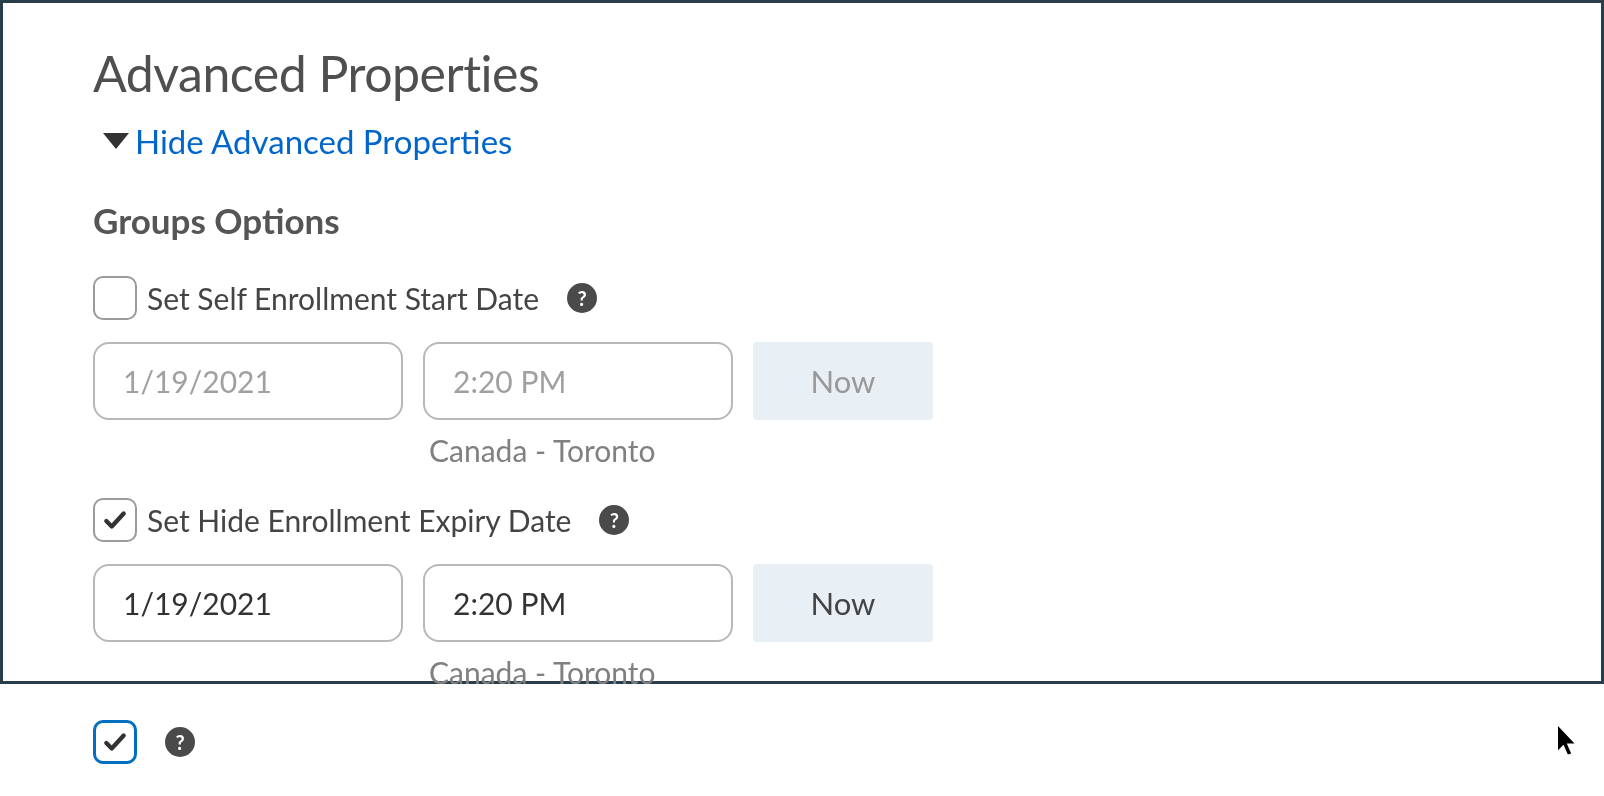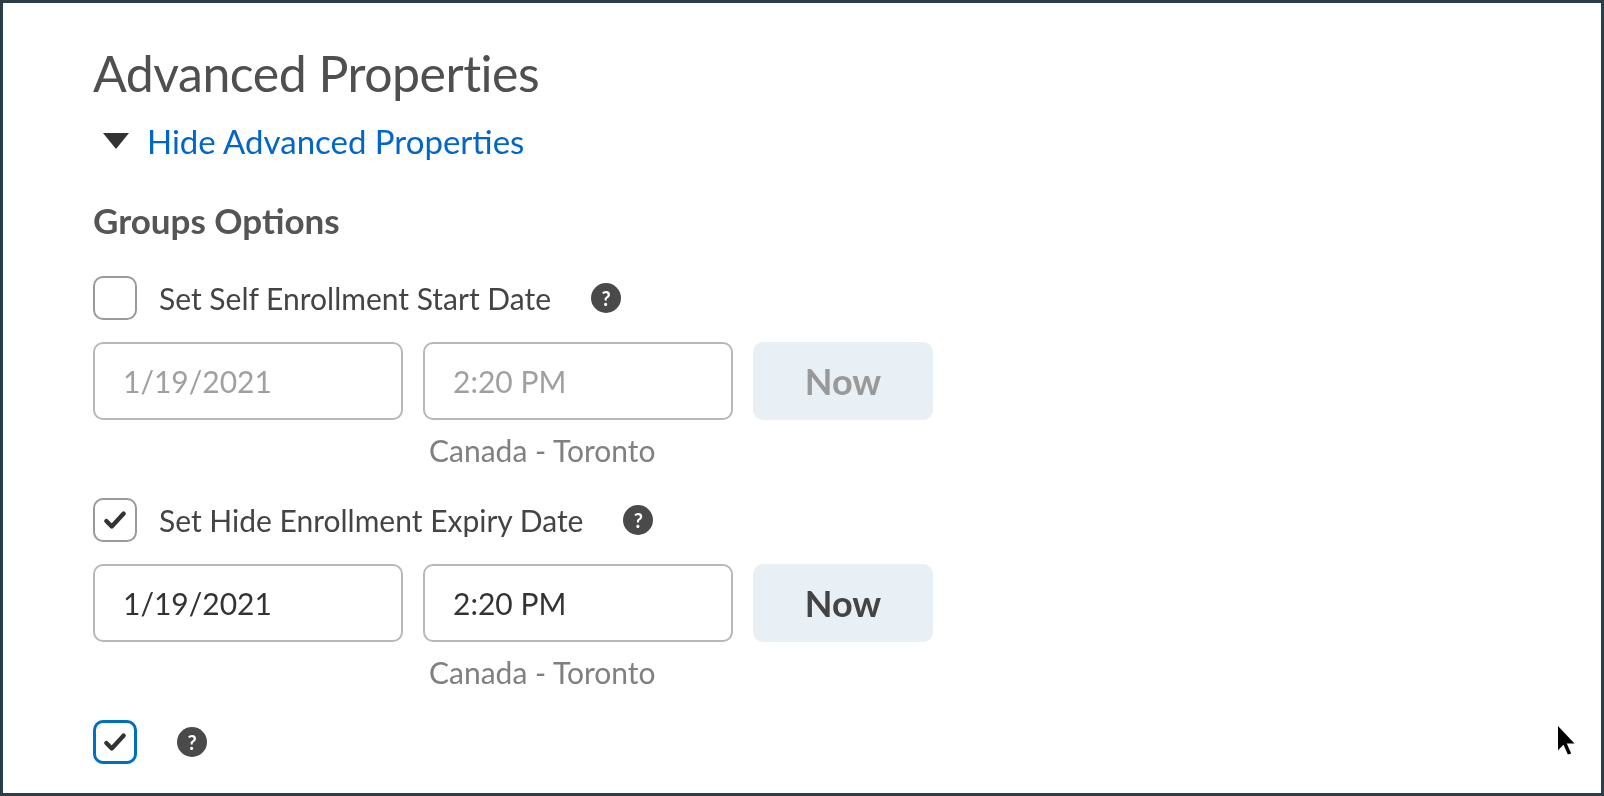--- a/index.html
+++ b/index.html
@@ -13,36 +13,36 @@
       background: #fff;
       padding: 0;
       width: 1604px;
       height: 796px;
       position: relative;
     }
     
     .outer-frame {
       border: 3px solid #2a3d4a;
       width: 1604px;
-      height: 796px;
+      height: 684px;
       padding: 40px 90px;
     }
     
     .page-title {
       font-size: 50px;
       font-weight: 400;
       color: #4f4f4f;
       margin-bottom: 18px;
       letter-spacing: -0.5px;
     }
     
     .toggle-row {
       display: flex;
       align-items: center;
-      gap: 18px;
+      gap: 6px;
       margin-bottom: 38px;
       margin-left: 10px;
     }
     
     .caret-down {
       width: 0;
       height: 0;
       border-left: 13px solid transparent;
       border-right: 13px solid transparent;
       border-top: 16px solid #333;
@@ -58,21 +58,21 @@
     .section-label {
       font-size: 35px;
       font-weight: 700;
       color: #555;
       margin-bottom: 35px;
     }
     
     .checkbox-row {
       display: flex;
       align-items: center;
-      gap: 22px;
+      gap: 10px;
       margin-bottom: 22px;
     }
     
     .checkbox {
       width: 44px;
       height: 44px;
       border: 2px solid #9a9a9a;
       border-radius: 10px;
       background: #fff;
       display: flex;
@@ -126,21 +126,21 @@
     }
     
     .col-stack {
       display: flex;
       flex-direction: column;
     }
     
     .date-input, .time-input {
       height: 78px;
       border: 2px solid #b8b8b8;
-      border-radius: 10px;
+      border-radius: 16px;
       font-size: 30px;
       padding: 0 28px;
       background: #fff;
       color: #333;
       font-family: inherit;
     }
     
     .date-input {
       width: 310px;
     }
@@ -151,23 +151,23 @@
     
     .date-input.disabled, .time-input.disabled {
       color: #a0a0a0;
     }
     
     .now-button {
       width: 180px;
       height: 78px;
       background: #e8f0f5;
       border: none;
-      border-radius: 10px;
-      font-size: 36px;
-      font-weight: 700;
+      border-radius: 4px;
+      font-size: 31px;
+      font-weight: 400;
       color: #444;
       cursor: pointer;
       font-family: inherit;
     }
     
     .now-button.disabled {
       color: #999;
     }
     
     .timezone-label {

